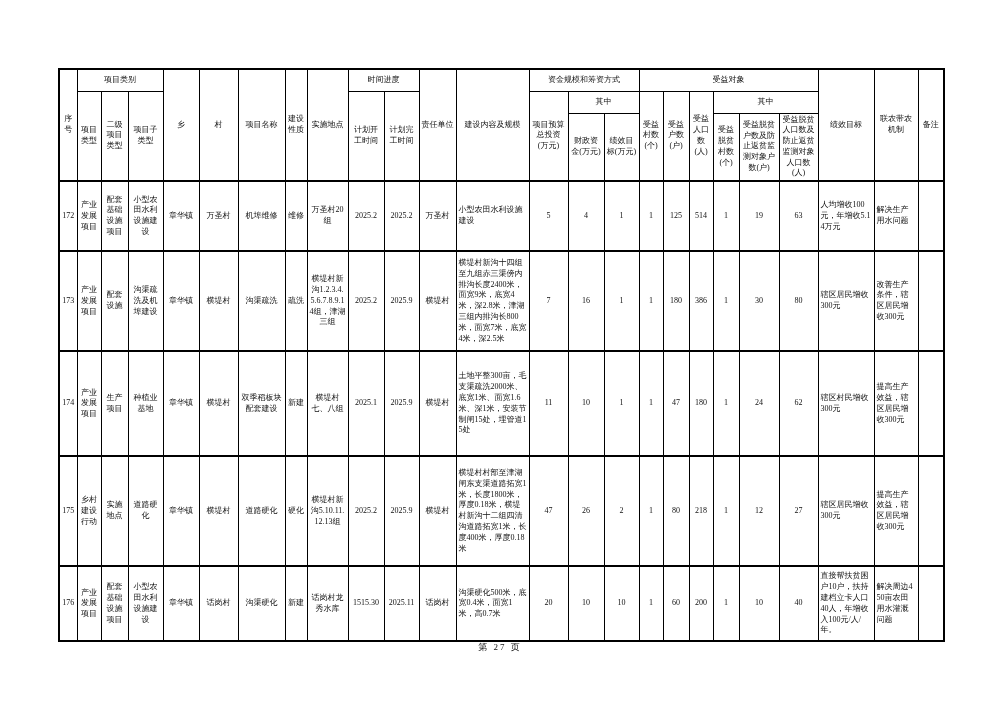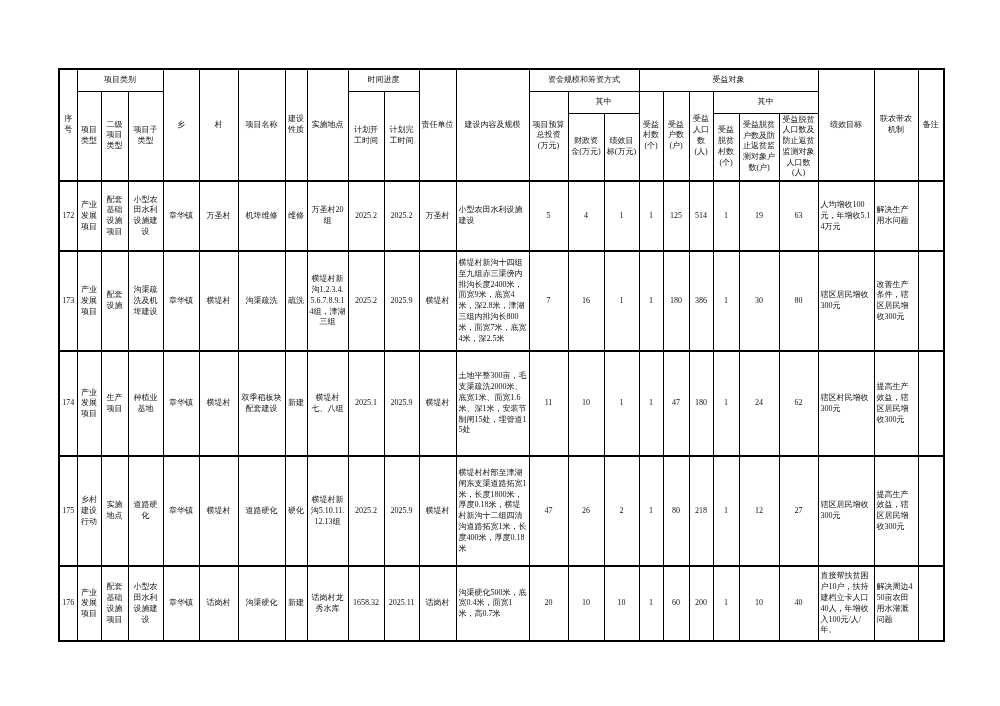--- a/index.html
+++ b/index.html
@@ -228,33 +228,34 @@
         <tr>
       <td>176</td>
       <td>产业发展项目</td>
       <td>配套基础设施项目</td>
       <td>小型农田水利设施建设</td>
       <td>章华镇</td>
       <td>话岗村</td>
       <td>沟渠硬化</td>
       <td>新建</td>
       <td>话岗村龙秀水库</td>
-      <td>1658.32</td>
+      <td>1515.30</td>
       <td>2025.11</td>
       <td>话岗村</td>
       <td class="left">沟渠硬化500米，底宽0.4米，面宽1米，高0.7米</td>
       <td>20</td>
       <td>10</td>
       <td>10</td>
       <td>1</td>
       <td>60</td>
       <td>200</td>
       <td>1</td>
       <td>10</td>
       <td>40</td>
       <td class="left">直接帮扶贫困户10户，扶持建档立卡人口40人，年增收入100元/人/年。</td>
       <td class="left">解决周边450亩农田用水灌溉问题</td>
       <td></td>
     </tr>
       </tbody>
   </table>
 
+  <div class="footer">第 27 页</div>
 </div>
 
 </body></html>

